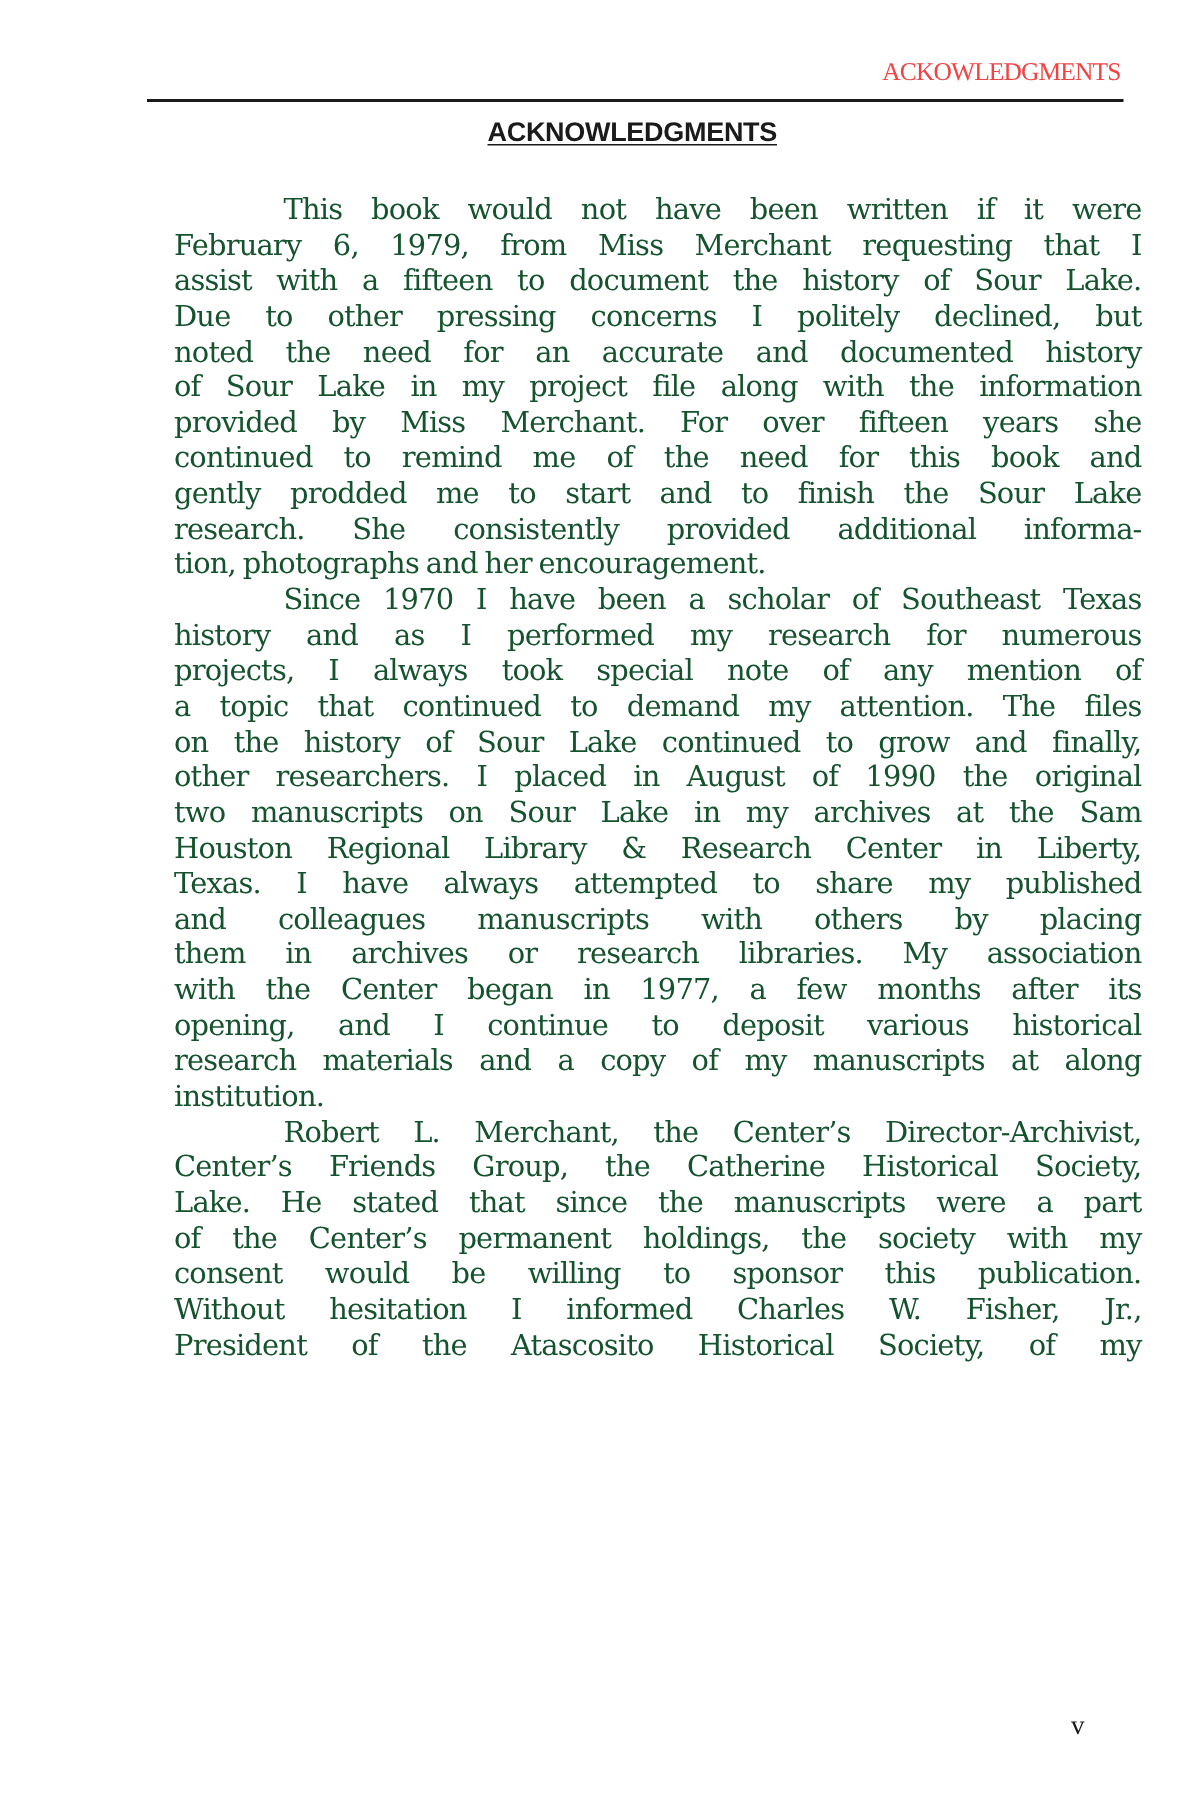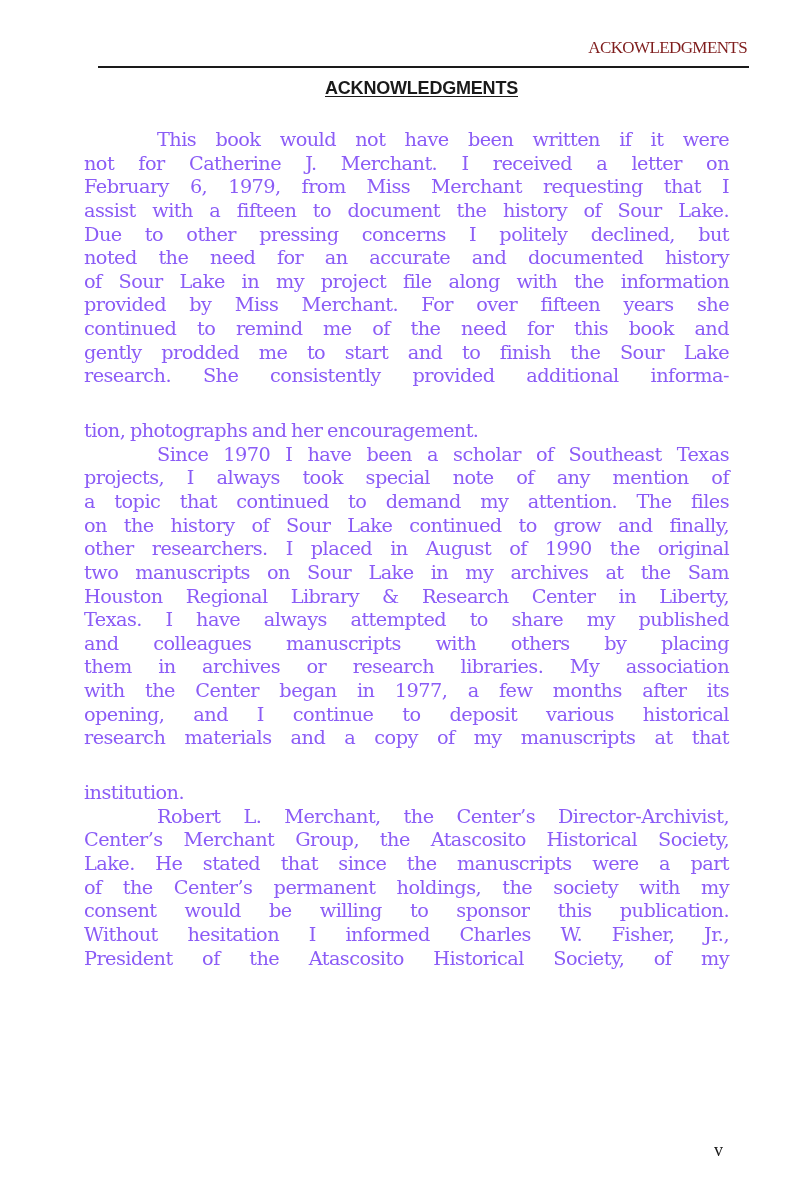--- a/index.html
+++ b/index.html
@@ -14,21 +14,21 @@
       overflow: hidden;
       color: #1a1a1a;
     }
     .running-head {
       position: absolute;
       right: 53px;
       top: 38px;
       font-family: "Liberation Serif", serif;
       font-size: 17px;
       letter-spacing: -0.6px;
-      color: #7f1d1d;
+      color: #ef4444;
     }
     .rule {
       position: absolute;
       left: 98px;
       top: 66px;
       width: 651px;
       height: 2px;
       background: #1a1a1a;
     }
     .heading {
@@ -40,40 +40,39 @@
       font-family: "Liberation Sans", sans-serif;
       font-weight: bold;
       font-size: 18px;
       text-decoration: underline;
       text-underline-offset: 2px;
       text-decoration-thickness: 1px;
       letter-spacing: -0.2px;
     }
     .body-text {
       position: absolute;
-      left: 84px;
+      left: 116px;
       top: 128px;
       width: 645px;
       font-family: "DejaVu Serif", serif;
       font-size: 19.3px;
       line-height: 23.65px;
-      color: #8b5cf6;
+      color: #14532d;
     }
     .line {
       display: block;
       white-space: nowrap;
       text-align: justify;
       text-align-last: justify;
       height: 23.65px;
       letter-spacing: -0.55px;
       word-spacing: -1px;
     }
     .line.last {
       text-align-last: left;
-      margin-top: 31px;
     }
     .line.indent {
       padding-left: 73px;
     }
     .page-number {
       position: absolute;
       left: 714px;
       top: 1140px;
       font-family: "Liberation Serif", serif;
       font-size: 18px;
@@ -84,53 +83,53 @@
 <body>
 
 <div class="running-head">ACKOWLEDGMENTS</div>
 <div class="rule"></div>
 <div class="heading">ACKNOWLEDGMENTS</div>
 
 <div class="body-text">
 
   <div>
     <span class="line indent">This book would not have been written if it were</span>
-    <span class="line">not for Catherine J. Merchant.  I received a letter on</span>
     <span class="line">February 6, 1979, from Miss Merchant requesting that I</span>
     <span class="line">assist with a fifteen to document the history of Sour Lake.</span>
     <span class="line">Due to other pressing concerns I politely declined, but</span>
     <span class="line">noted the need for an accurate and documented history</span>
     <span class="line">of Sour Lake in my project file along with the information</span>
     <span class="line">provided by Miss Merchant.  For over fifteen years she</span>
     <span class="line">continued to remind me of the need for this book and</span>
     <span class="line">gently prodded me to start and to finish the Sour Lake</span>
     <span class="line">research.  She consistently provided additional informa-</span>
     <span class="line last">tion, photographs and her encouragement.</span>
   </div>
 
   <div>
     <span class="line indent">Since 1970 I have been a scholar of Southeast Texas</span>
+    <span class="line">history and as I performed my research for numerous</span>
     <span class="line">projects, I always took special note of any mention of</span>
     <span class="line">a topic that continued to demand my attention.  The files</span>
     <span class="line">on the history of Sour Lake continued to grow and finally,</span>
     <span class="line">other researchers.  I placed in August of 1990 the original</span>
     <span class="line">two manuscripts on Sour Lake in my archives at the Sam</span>
     <span class="line">Houston Regional Library &amp; Research Center in Liberty,</span>
     <span class="line">Texas.  I have always attempted to share my published</span>
     <span class="line">and colleagues manuscripts with others by placing</span>
     <span class="line">them in archives or research libraries.  My association</span>
     <span class="line">with the Center began in 1977, a few months after its</span>
     <span class="line">opening, and I continue to deposit various historical</span>
-    <span class="line">research materials and a copy of my manuscripts at that</span>
+    <span class="line">research materials and a copy of my manuscripts at along</span>
     <span class="line last">institution.</span>
   </div>
 
   <div>
     <span class="line indent">Robert L. Merchant, the Center’s Director-Archivist,</span>
-    <span class="line">Center’s Merchant Group, the Atascosito Historical Society,</span>
+    <span class="line">Center’s Friends Group, the Catherine Historical Society,</span>
     <span class="line">Lake.  He stated that since the manuscripts were a part</span>
     <span class="line">of the Center’s permanent holdings, the society with my</span>
     <span class="line">consent would be willing to sponsor this publication.</span>
     <span class="line">Without hesitation I informed Charles W. Fisher, Jr.,</span>
     <span class="line">President of the Atascosito Historical Society, of my</span>
   </div>
 </div>
 
 <div class="page-number">v</div>
 

